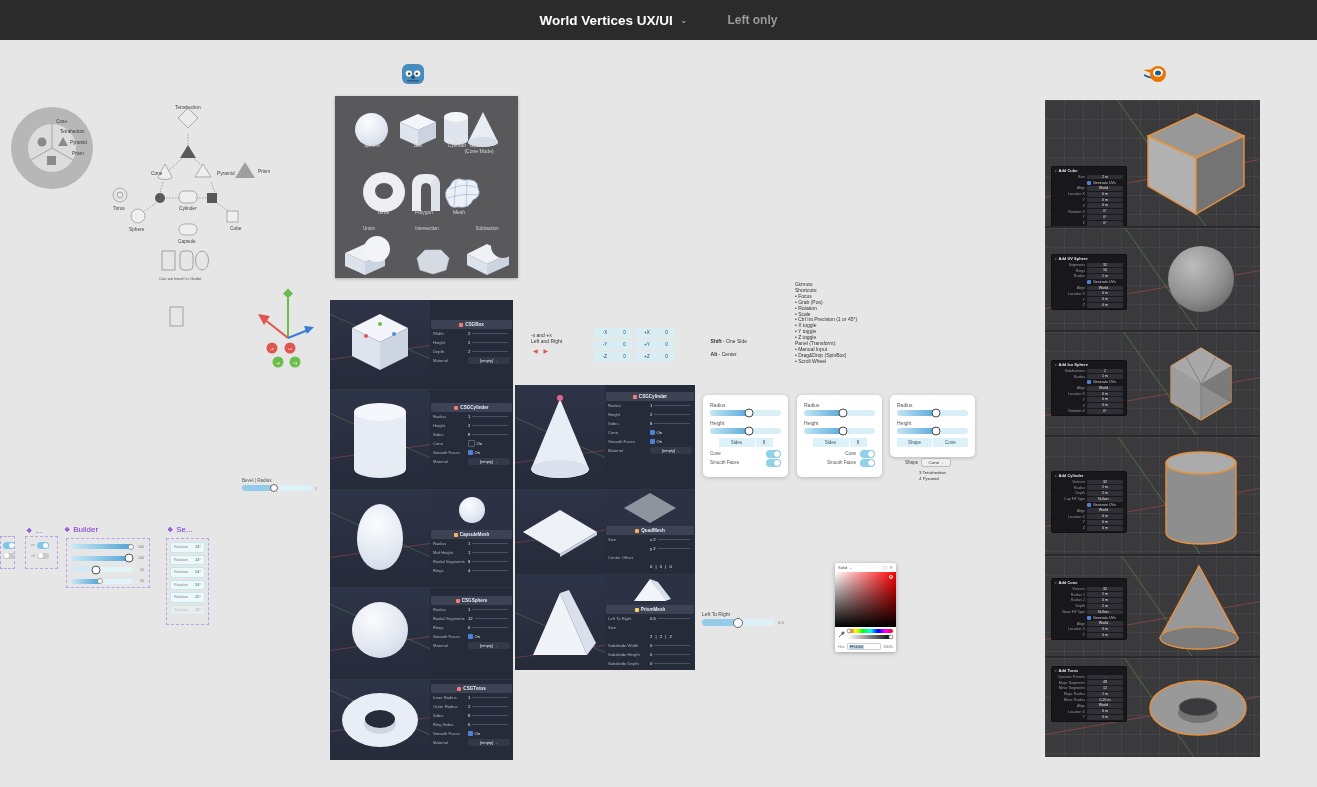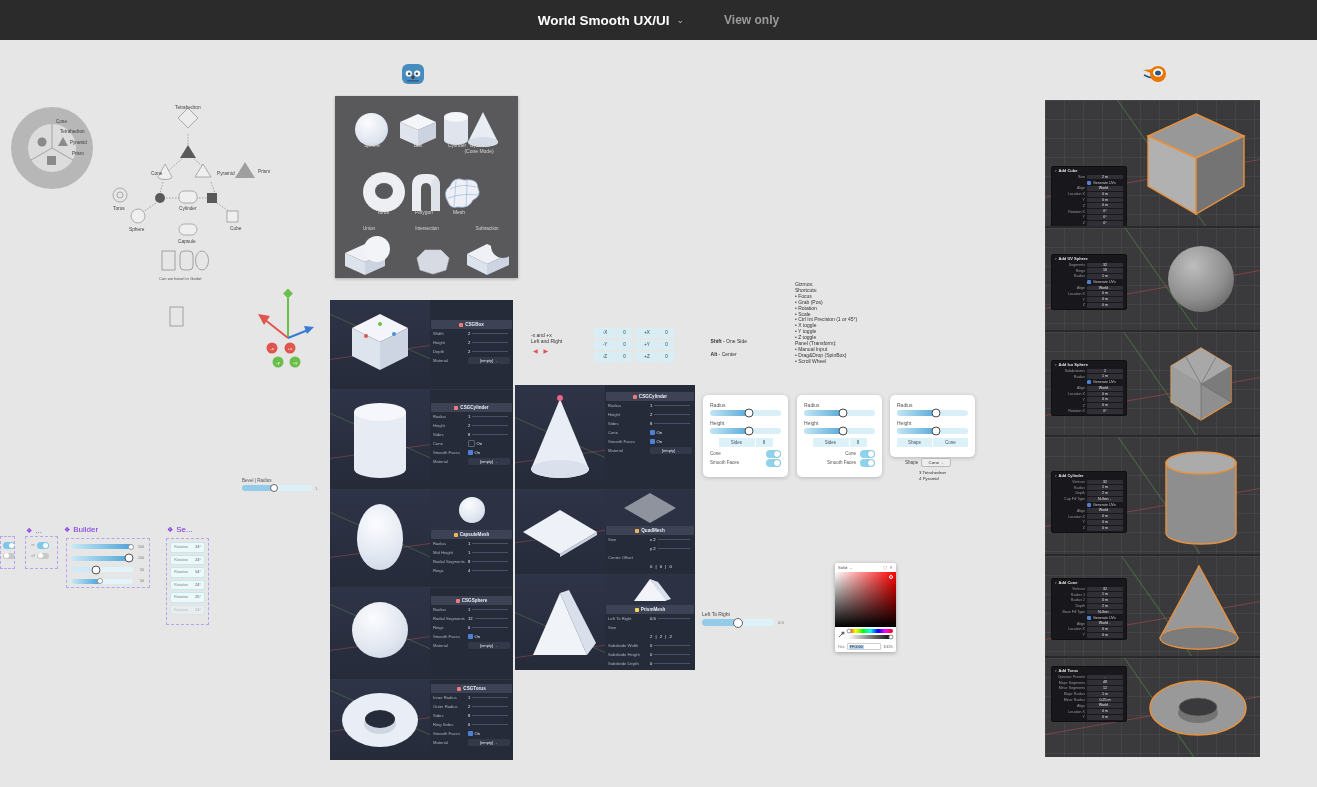--- a/index.html
+++ b/index.html
@@ -112,24 +112,24 @@
 .hexfield{flex:1;border:1px solid #cfcfcf;border-radius:1px;height:7px;display:flex;align-items:center;padding:0 1px}
 .hexsel{background:#b3d7f7;color:#333;padding:0 1px}
 .pct{color:#666}
 svg text{font-family:"Liberation Sans",sans-serif}
 </style>
 </head>
 <body>
 
 <div class="topbar">
   <div class="tb-title">
-    <span>World Smooth UX/UI</span>
+    <span>World Vertices UX/UI</span>
     <span class="tb-caret">⌄</span>
   </div>
-  <div class="tb-view">View only</div>
+  <div class="tb-view">Left only</div>
 </div>
 
 <div class="canvas">
 
   <svg class="abs" style="left:8px;top:62px" width="92" height="95">
     <circle cx="44" cy="46" r="41" fill="#b7b7b7"></circle>
     <circle cx="44" cy="46" r="24" fill="#dcdcdc"></circle>
     <line x1="44" y1="46" x2="44" y2="22" stroke="#a3a3a3" stroke-width="1"></line>
     <line x1="44" y1="46" x2="23" y2="58" stroke="#a3a3a3" stroke-width="1"></line>
     <line x1="44" y1="46" x2="65" y2="58" stroke="#a3a3a3" stroke-width="1"></line>

